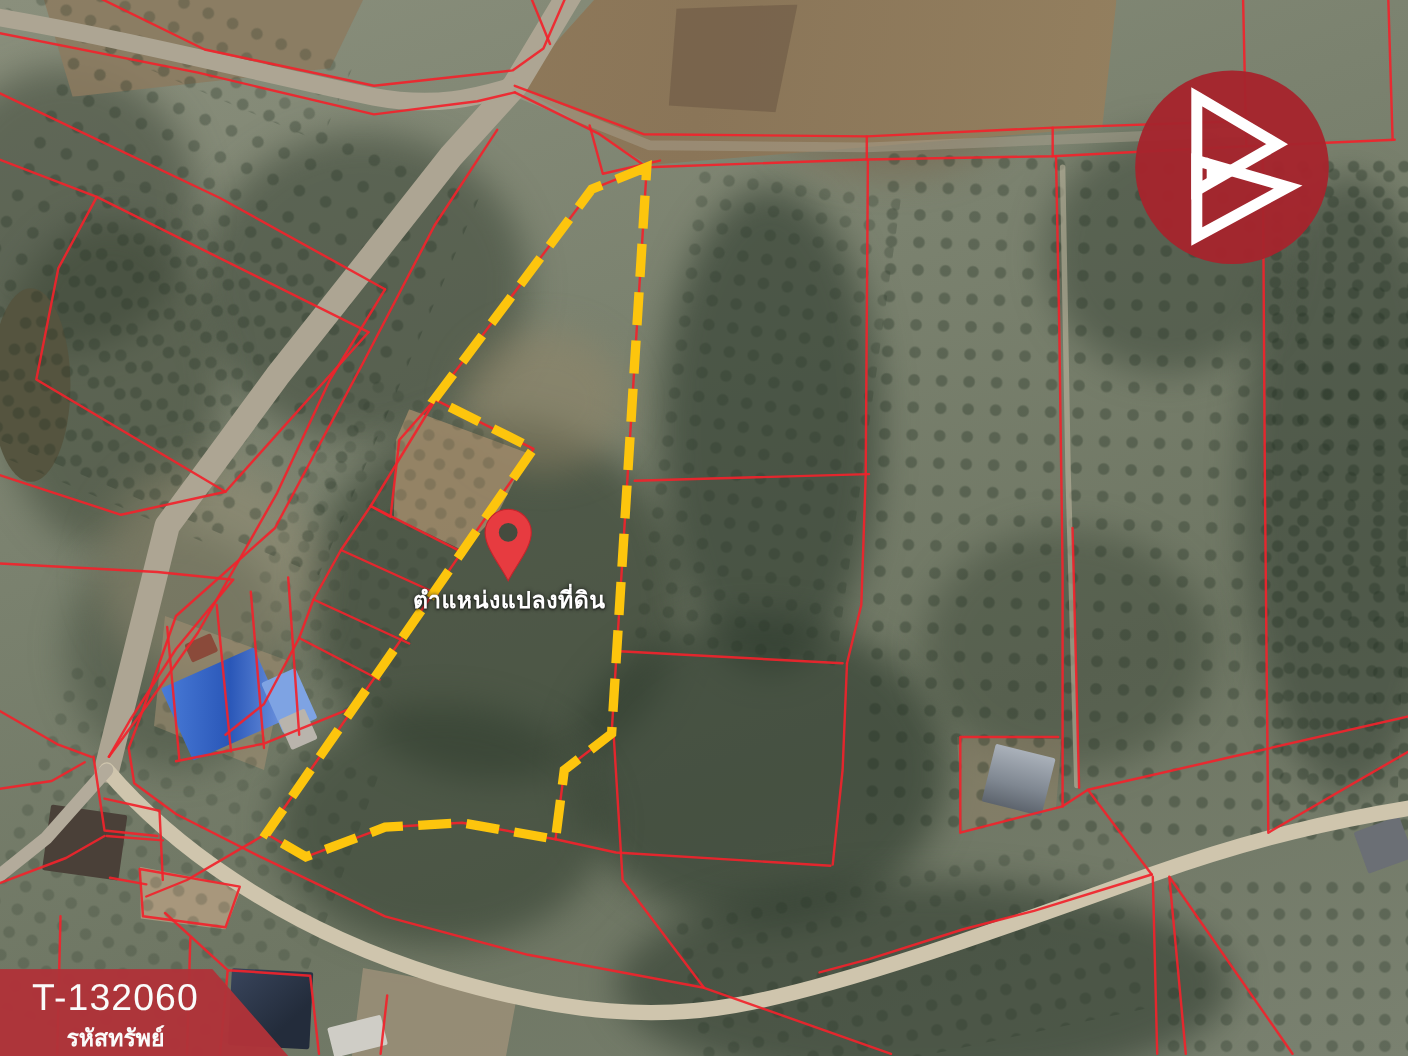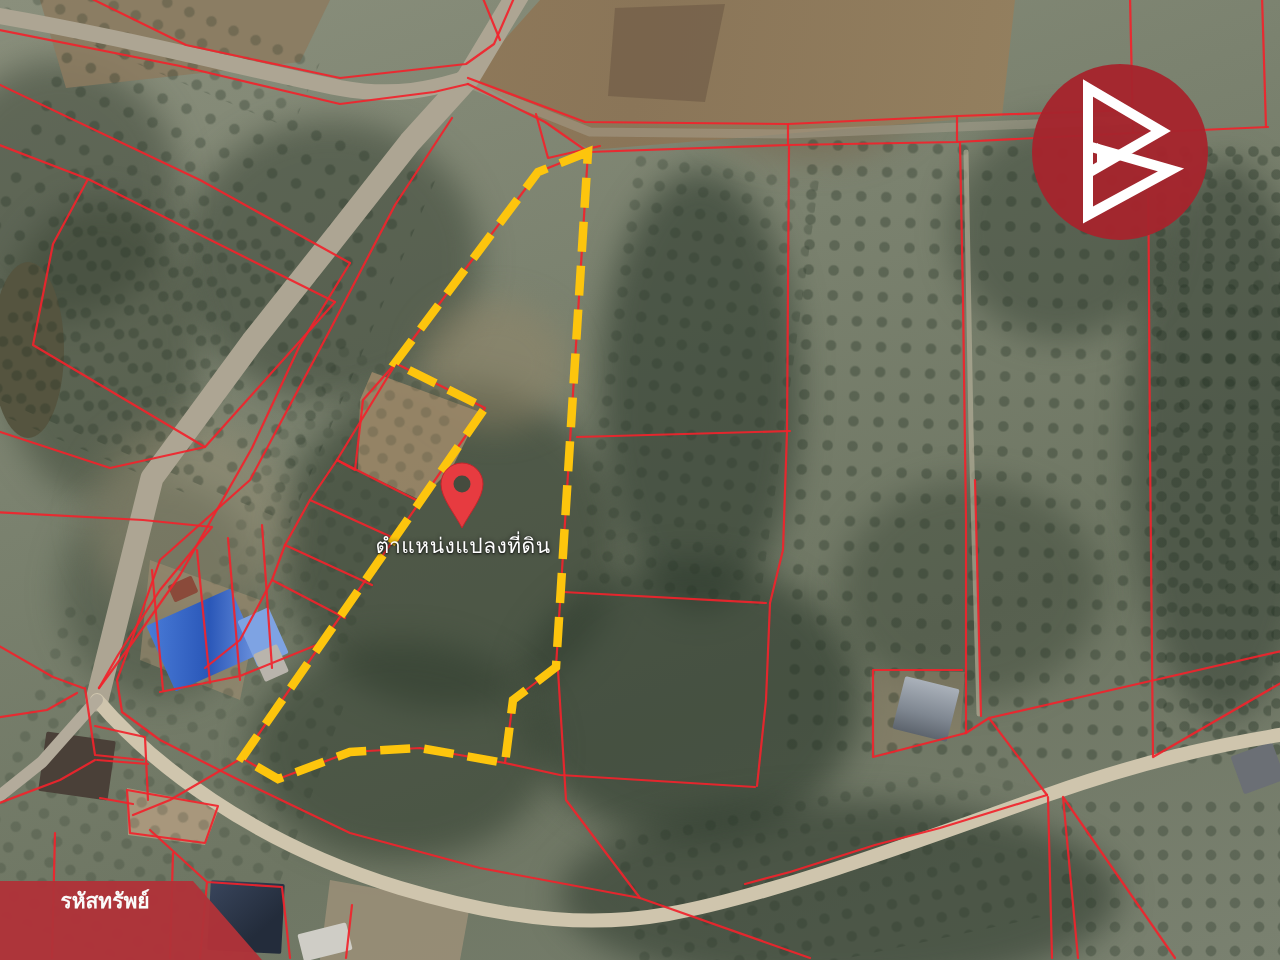--- a/index.html
+++ b/index.html
@@ -23,21 +23,21 @@
     background-image:radial-gradient(circle,rgba(34,48,34,.6) 4.5px,rgba(34,48,34,0) 6px);
   }
   .bld{position:absolute;pointer-events:none;border-radius:2px;}
   svg.overlay{position:absolute;left:0;top:0;pointer-events:none;}
   .rl{fill:none;stroke:var(--parcel-red);stroke-width:2.2;opacity:.92;stroke-linejoin:round;stroke-linecap:round;}
   .road{fill:none;stroke-linecap:round;stroke-linejoin:round;}
   .plotline{fill:none;stroke:var(--plot-yellow);stroke-width:8.5;stroke-dasharray:30 14;stroke-linejoin:miter;stroke-linecap:butt;}
   .logo-tri{fill:none;stroke:#fff;stroke-width:10;stroke-linejoin:miter;}
   #pin-label{
     position:absolute;left:330px;top:529px;width:266px;text-align:center;
-    font-size:21px;font-weight:normal;color:var(--text-white);letter-spacing:.5px;
+    font-size:21px;font-weight:bold;color:var(--text-white);letter-spacing:.5px;
     text-shadow:0 0 4px rgba(30,30,30,.95),0 1px 2px rgba(0,0,0,.8);
   }
   #banner{
     position:absolute;left:0;top:881px;width:300px;height:79px;
     background:var(--banner-red);opacity:.97;
     clip-path:polygon(0 0,193px 0,262px 79px,0 79px);
   }
   #banner .code{
     margin-top:9px;width:210px;text-align:center;color:var(--text-white);
     font-size:34px;font-weight:400;letter-spacing:1px;line-height:1.0;
@@ -174,16 +174,17 @@
       <circle cx="1120" cy="152" r="88" fill="var(--logo-red)" fill-opacity="0.96"></circle>
       <polygon class="logo-tri" points="1088,88 1161,131 1088,173"></polygon>
       <polygon class="logo-tri" points="1088,146 1171,170 1088,215"></polygon>
       <polygon points="1097,143 1120,157 1097,170" fill="#ffffff"></polygon>
     </g>
   </svg>
 
   <div id="pin-label">ตำแหน่งแปลงที่ดิน</div>
 
   <div id="banner">
+    <div class="code">T-132060</div>
     <div class="caption">รหัสทรัพย์</div>
   </div>
 
 </div>
 
 </body></html>

